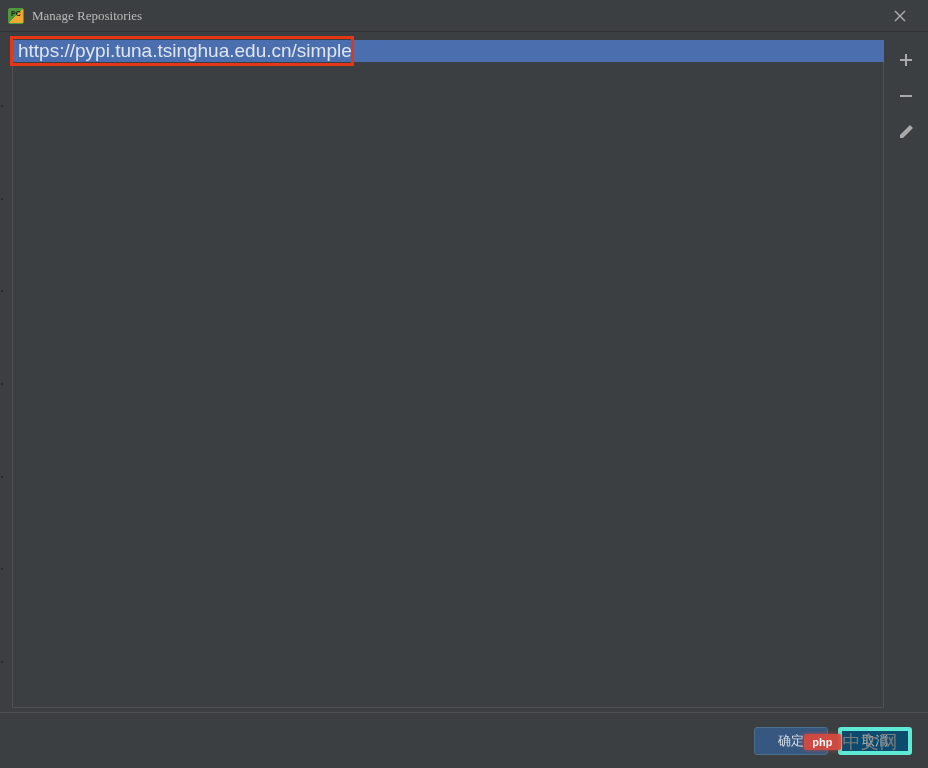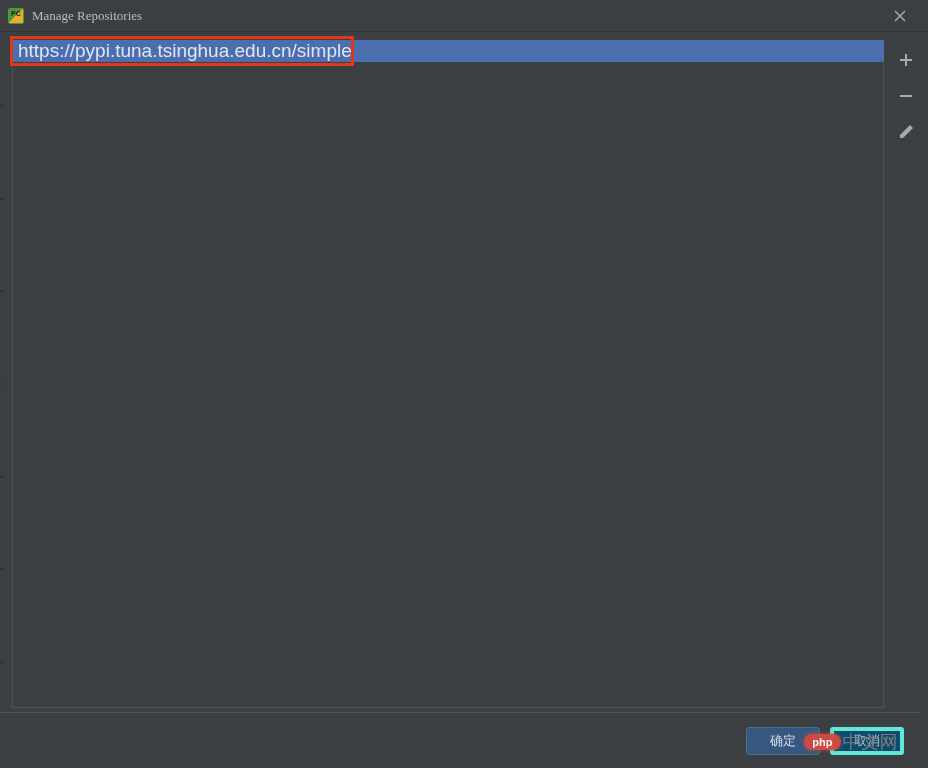--- a/index.html
+++ b/index.html
@@ -118,21 +118,21 @@
       cursor: pointer;
     }
     .tool-btn svg {
       width: 16px;
       height: 16px;
     }
     .button-bar {
       position: absolute;
       bottom: 0;
       left: 0;
-      right: 8px;
+      right: 0;
       height: 56px;
       display: flex;
       align-items: center;
       justify-content: flex-end;
       gap: 10px;
       padding: 0 16px;
       border-top: 1px solid #515151;
       background: #3c3f41;
     }
     .btn {
@@ -162,21 +162,21 @@
       gap: 2px;
       z-index: 100;
       opacity: 0.95;
     }
     .watermark-pill {
       background: #d64a3f;
       color: #ffffff;
       font-weight: bold;
       font-size: 11px;
       padding: 2px 8px;
-      border-radius: 8px;
+      border-radius: 2px;
       box-shadow: 0 0 4px rgba(214,74,63,0.8);
     }
     .watermark-text {
       color: #7f7f7f;
       font-size: 18px;
       letter-spacing: 0.5px;
     }
     .left-edge-dots {
       position: absolute;
       left: 0;

